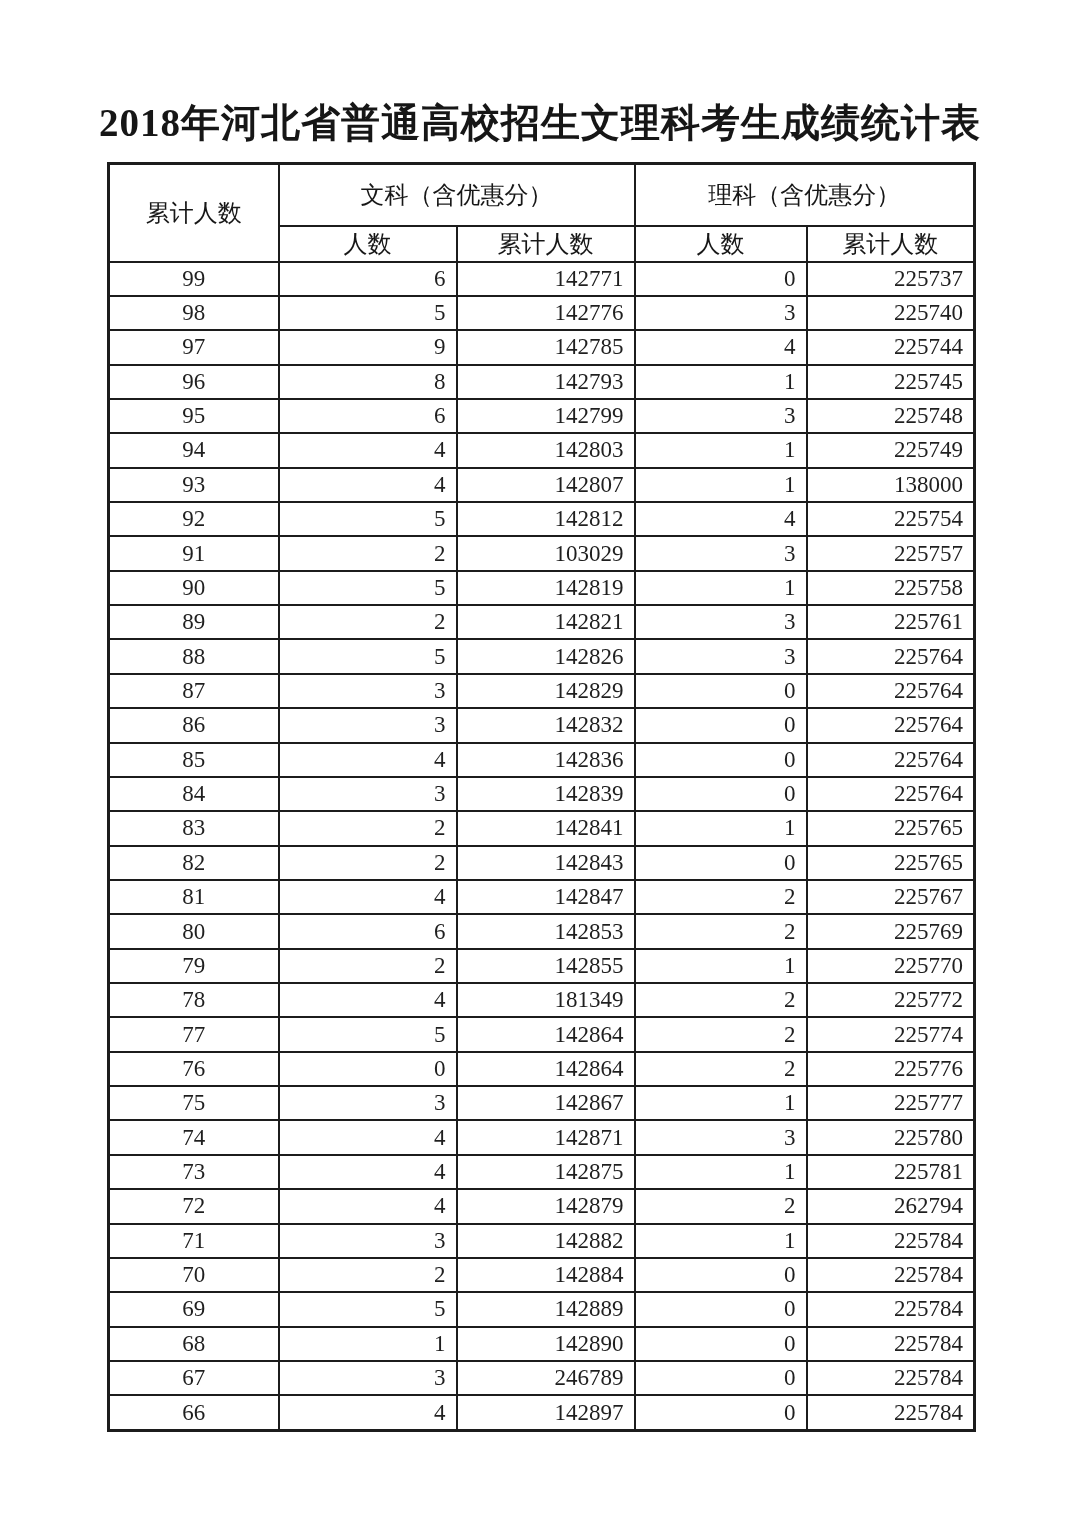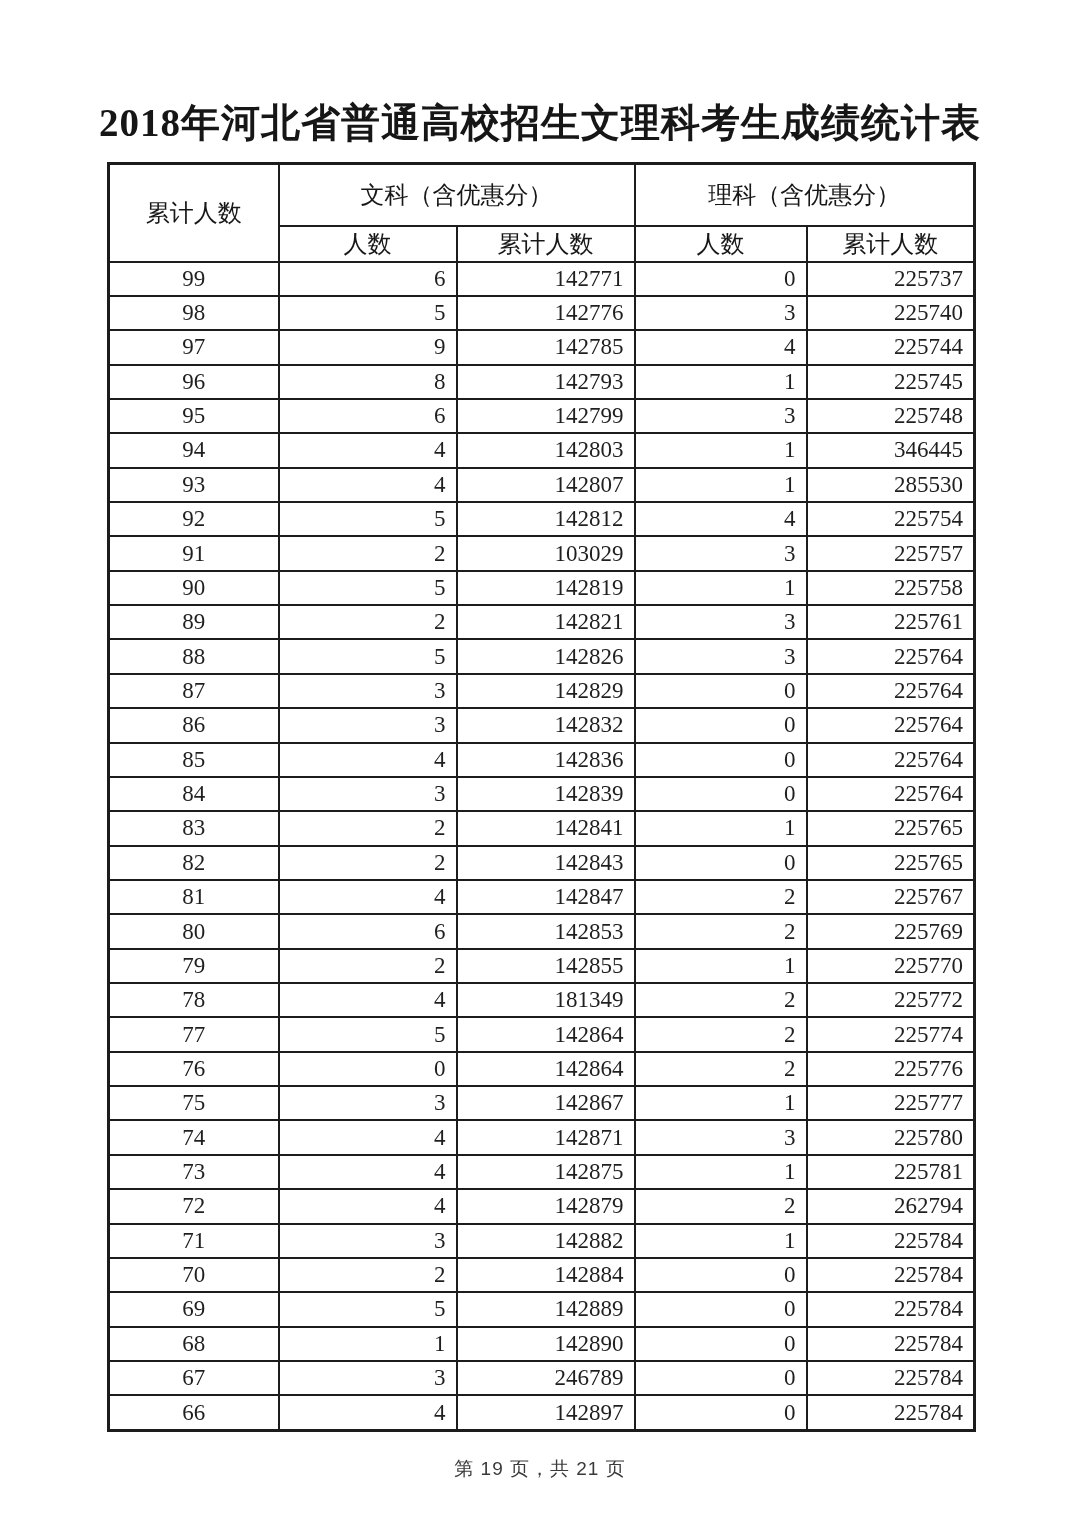--- a/index.html
+++ b/index.html
@@ -130,28 +130,28 @@
           <td class="num">6</td>
           <td class="num">142799</td>
           <td class="num">3</td>
           <td class="num">225748</td>
         </tr>
         <tr>
           <td class="score">94</td>
           <td class="num">4</td>
           <td class="num">142803</td>
           <td class="num">1</td>
-          <td class="num">346445</td>
+          <td class="num">225749</td>
         </tr>
         <tr>
           <td class="score">93</td>
           <td class="num">4</td>
           <td class="num">142807</td>
           <td class="num">1</td>
-          <td class="num">285530</td>
+          <td class="num">138000</td>
         </tr>
         <tr>
           <td class="score">92</td>
           <td class="num">5</td>
           <td class="num">142812</td>
           <td class="num">4</td>
           <td class="num">225754</td>
         </tr>
         <tr>
           <td class="score">91</td>
@@ -331,15 +331,14 @@
         <tr>
           <td class="score">66</td>
           <td class="num">4</td>
           <td class="num">142897</td>
           <td class="num">0</td>
           <td class="num">225784</td>
         </tr>
       </tbody>
   </table>
 
-  <div class="page-footer">第 19 页，共 21 页</div>
 
 </div>
 
 </body></html>

